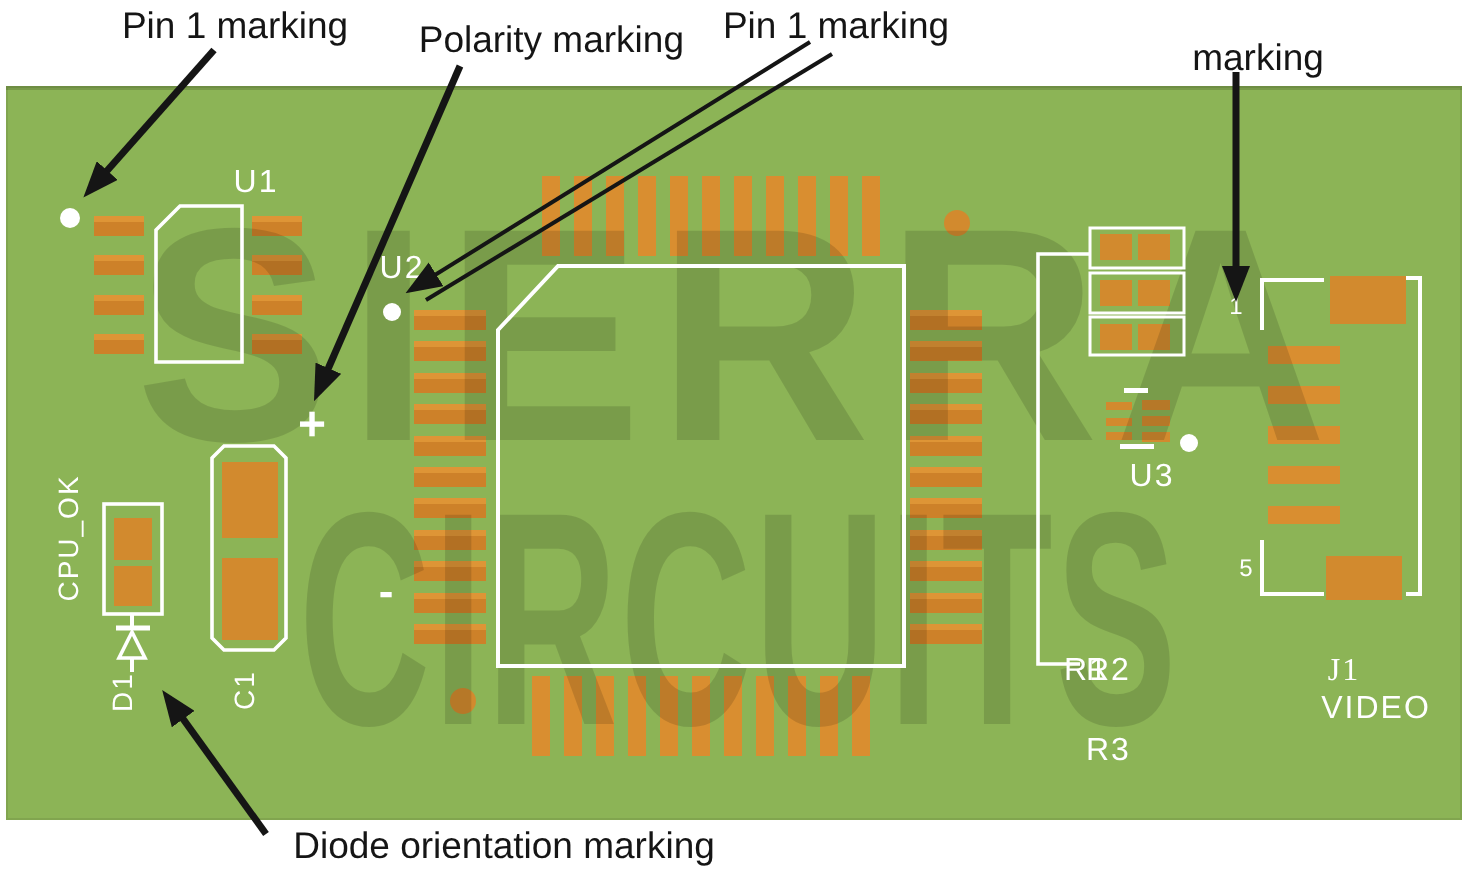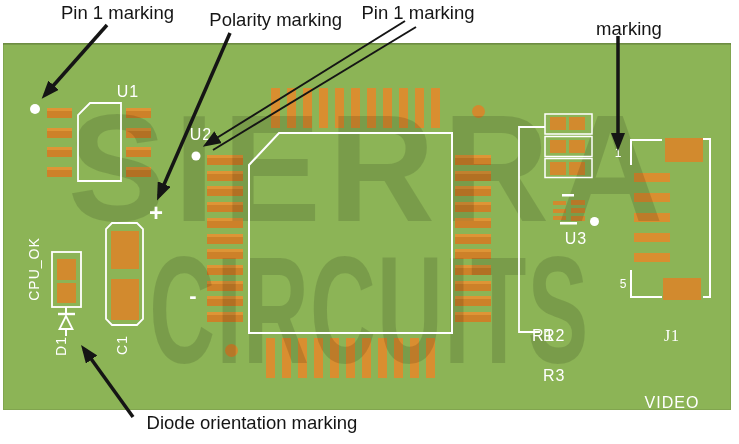--- a/index.html
+++ b/index.html
@@ -135,21 +135,21 @@
   <div class="silk-text ctr" style="left:576px;top:239px;">U3</div>
   <div class="silk-text rot mid-silk" style="left:122px;top:345px;">C1</div>
   <div class="silk-text rot mid-silk" style="left:61px;top:346px;">D1</div>
   <div class="silk-text rot mid-silk" style="left:34px;top:269px;">CPU_OK</div>
   <div class="silk-text ctr plus-glyph" style="left:156px;top:213px;">+</div>
   <div class="silk-text ctr minus-glyph" style="left:193px;top:296px;">-</div>
   <div class="silk-text" style="left:532px;top:328px;">R1</div>
   <div class="silk-text" style="left:543px;top:328px;">R2</div>
   <div class="silk-text" style="left:543px;top:368px;">R3</div>
   <div class="silk-text ctr" style="left:672px;top:336px;font-family:Liberation Serif, serif;">J1</div>
-  <div class="silk-text ctr" style="left:672px;top:355px;margin-top:48px;">VIDEO</div>
+  <div class="silk-text ctr" style="left:688px;top:355px;">VIDEO</div>
   <div class="silk-text ctr small-silk" style="left:618px;top:153px;">1</div>
   <div class="silk-text ctr small-silk" style="left:623px;top:284px;">5</div>
 
   <svg class="arrow-svg" width="739" height="444" viewBox="0 0 739 444">
     <defs>
       <marker id="ah" markerUnits="userSpaceOnUse" markerWidth="18" markerHeight="14" refX="13" refY="7" orient="auto">
         <polygon points="0,0 18,7 0,14" fill="#151515"></polygon>
       </marker>
     </defs>
     <g stroke="#151515" fill="none">

